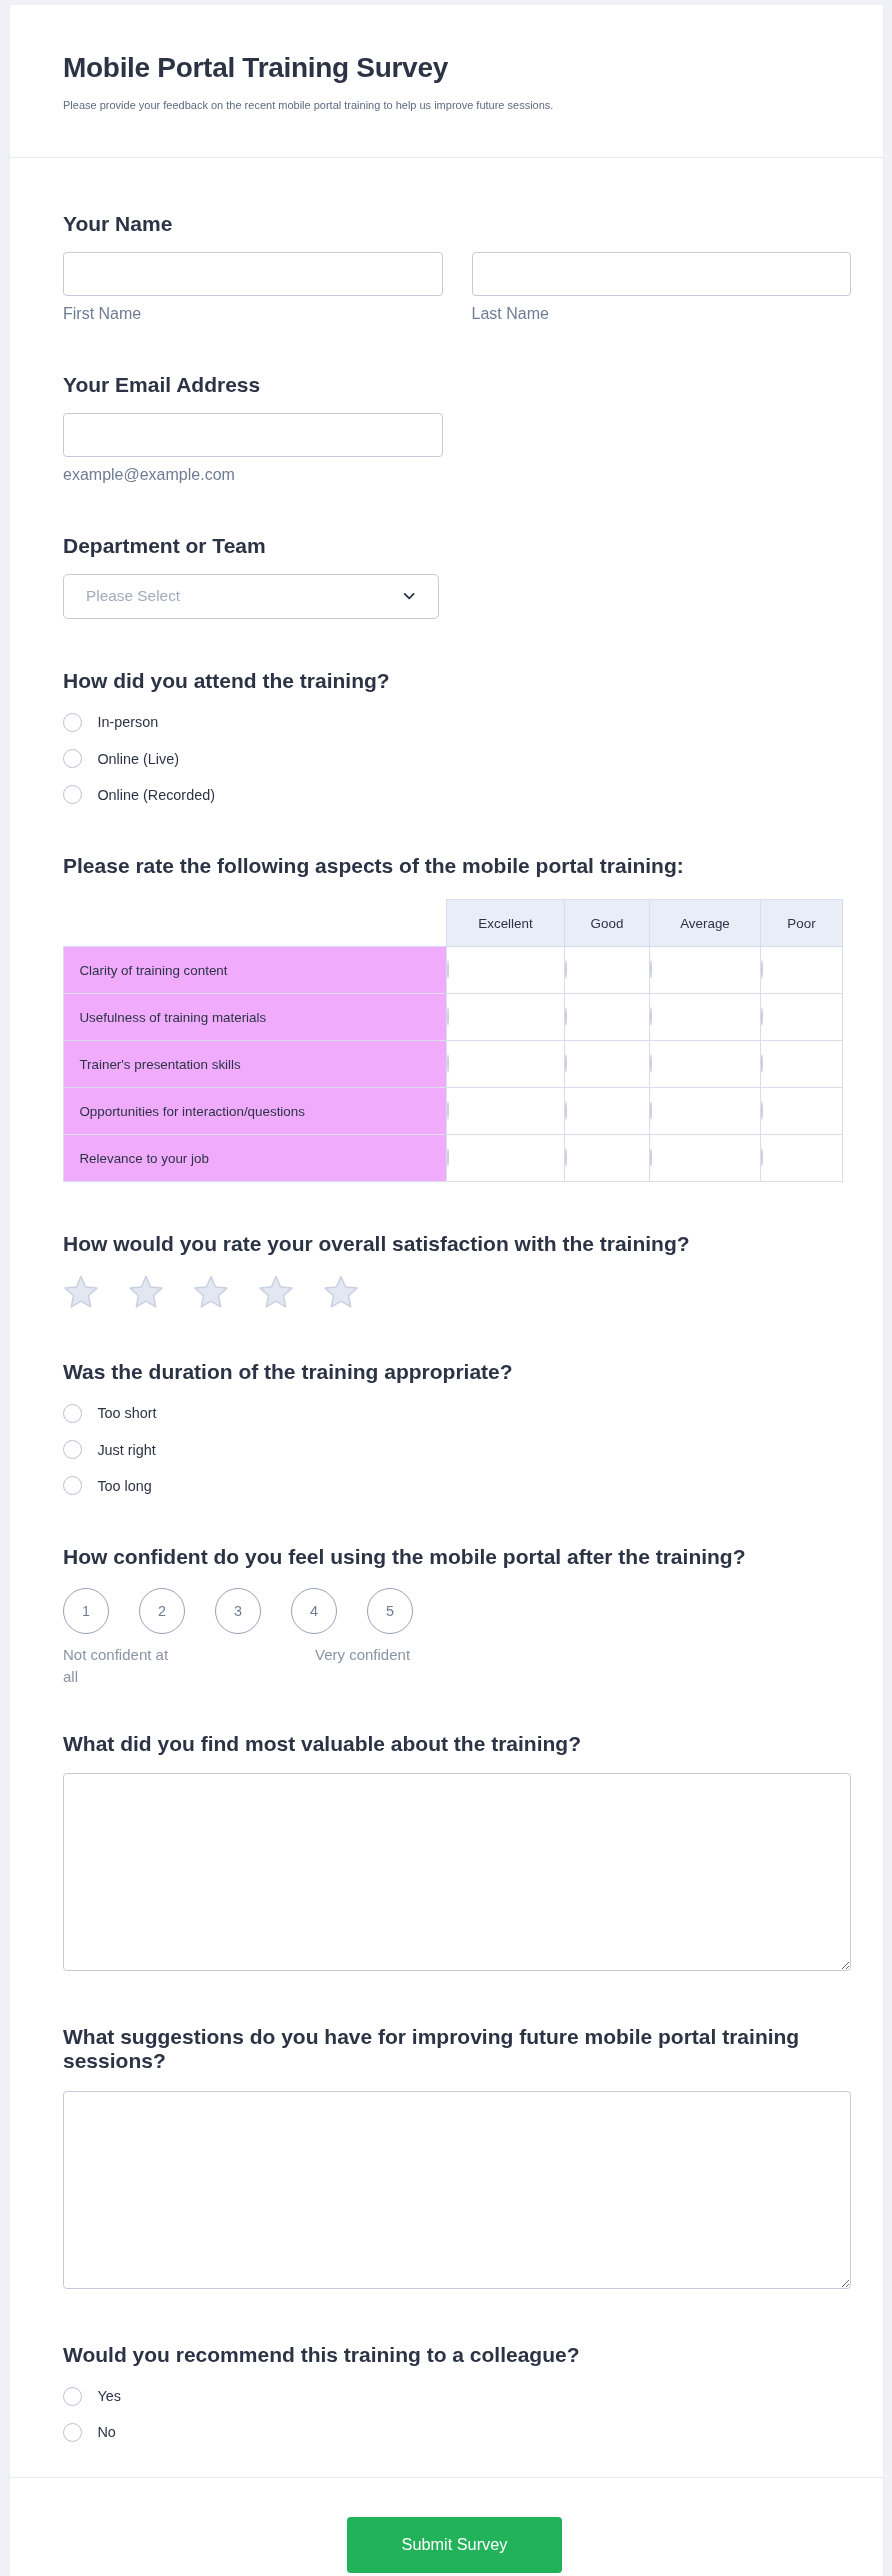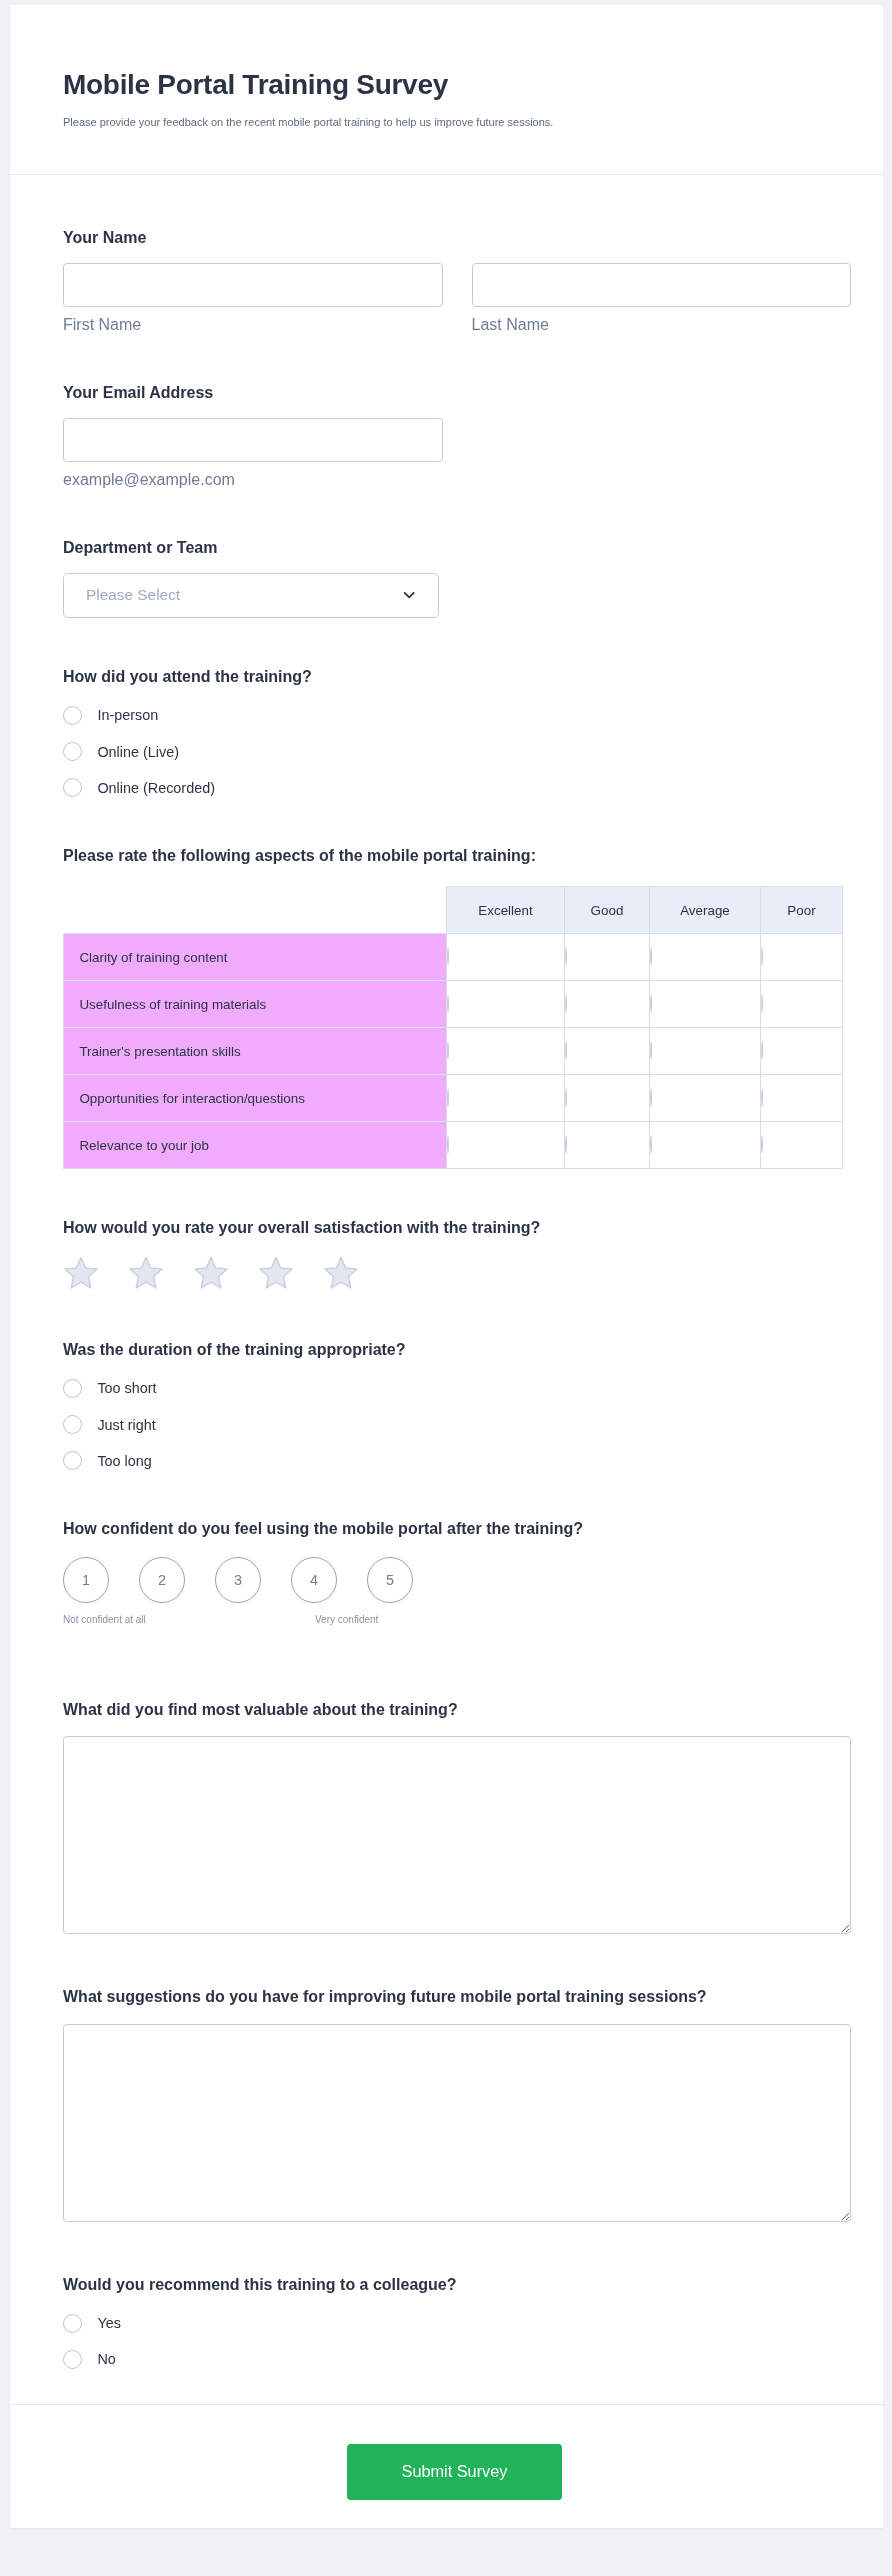--- a/index.html
+++ b/index.html
@@ -11,40 +11,40 @@
     width: 893px;
     margin: 0 auto;
   }
   .card {
     width: 873px;
     margin: 4.8px auto 15.4px auto;
     background: #ffffff;
     box-shadow: 0 1px 1.9px rgba(40,50,80,0.06);
   }
   
-  .form-header { padding: 64px 53px 42px 53px; }
+  .form-header { padding: 47px 53px 42px 53px; }
   .form-title {
     font-size: 28px;
     font-weight: 700;
     letter-spacing: -0.3px;
     color: #2c3345;
   }
   .form-subtitle {
     margin-top: 13.4px;
     font-size: 11px;
     line-height: 1.62;
     color: #5e6b81;
     max-width: 763px;
   }
   .divider { height: 1px; background: #e6e9f1; width: 100%; }
   
   .form-body { padding: 3.8px 32px 35px 53px; }
   .question { margin-top: 50px; }
   .q-label {
-    font-size: 16px;
+    font-size: 21px;
     font-weight: 600;
     color: #2c3345;
   }
   .sub-label {
     margin-top: 8.6px;
     font-size: 16px;
     color: #6f7c93;
   }
   
   .field-row { display: flex; gap: 29px; margin-top: 16.3px; }
@@ -136,21 +136,21 @@
     border-radius: 50%;
     display: flex; align-items: center; justify-content: center;
     font-size: 14.4px;
     color: #6f7c93;
     cursor: pointer;
     background: #fff;
   }
   .scale-labels { position: relative; margin-top: 9.6px; height: 38px; }
   .scale-label {
     position: absolute; top: 0;
-    font-size: 10px;
+    font-size: 15px;
     color: #8a93a5;
     line-height: 1.45;
   }
   .scale-label.min { left: 0; width: 110px; }
   .scale-label.max { left: 252px; }
   
   .long-text {
     margin-top: 17.3px;
     width: 100%;
     height: 198px;

